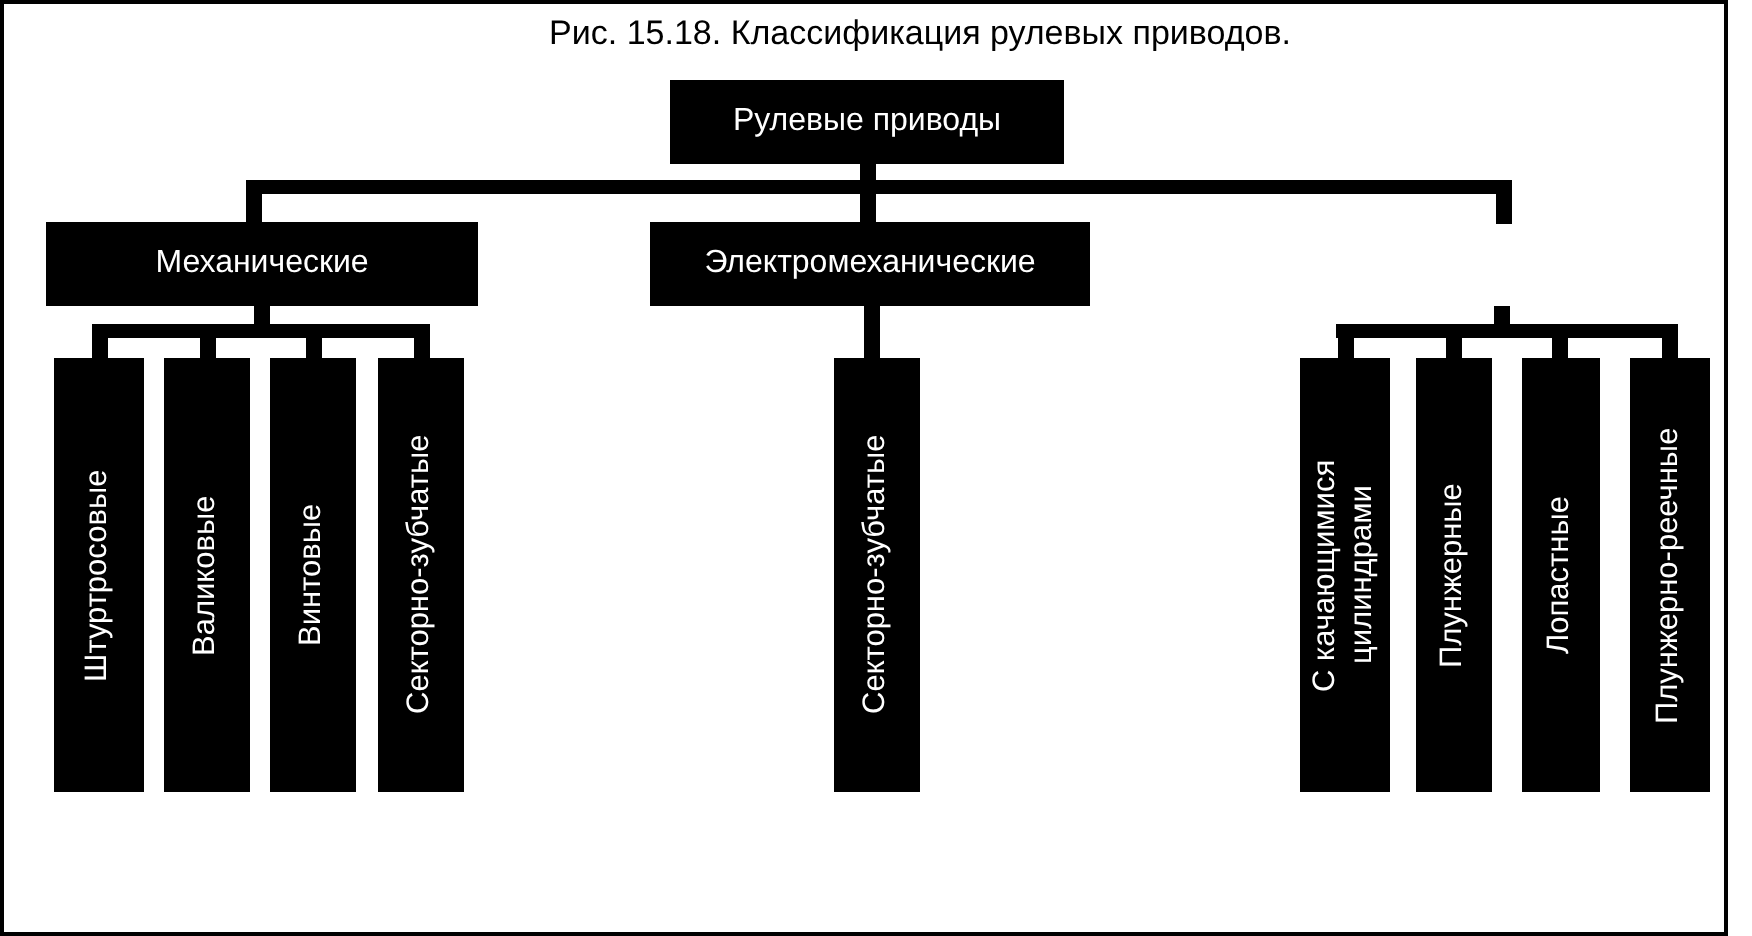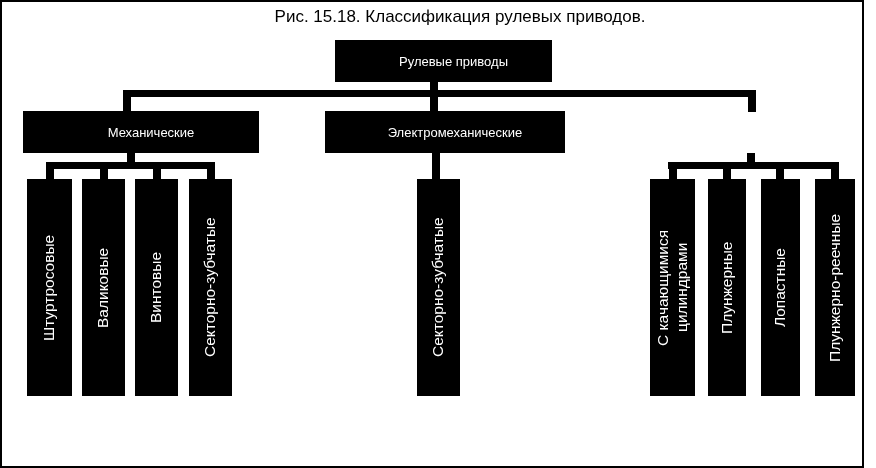--- a/index.html
+++ b/index.html
@@ -26,23 +26,22 @@
     color: var(--caption-text, #000000);
   }
 
   .node {
     position: absolute;
     background: var(--node-bg, #000000);
     color: var(--node-text, #ffffff);
     display: flex;
     align-items: center;
     justify-content: center;
-    font-size: 13px;
+    font-size: 16px;
     text-align: center;
-    padding-left: 20px;
   }
 
   .root  { left: 333px; top: 38px; width: 197px; height: 42px; }
   .hnode { top: 109px; height: 42px; }
 
   .vnode {
     position: absolute;
     top: 177px;
     height: 217px;
     background: var(--node-bg, #000000);

